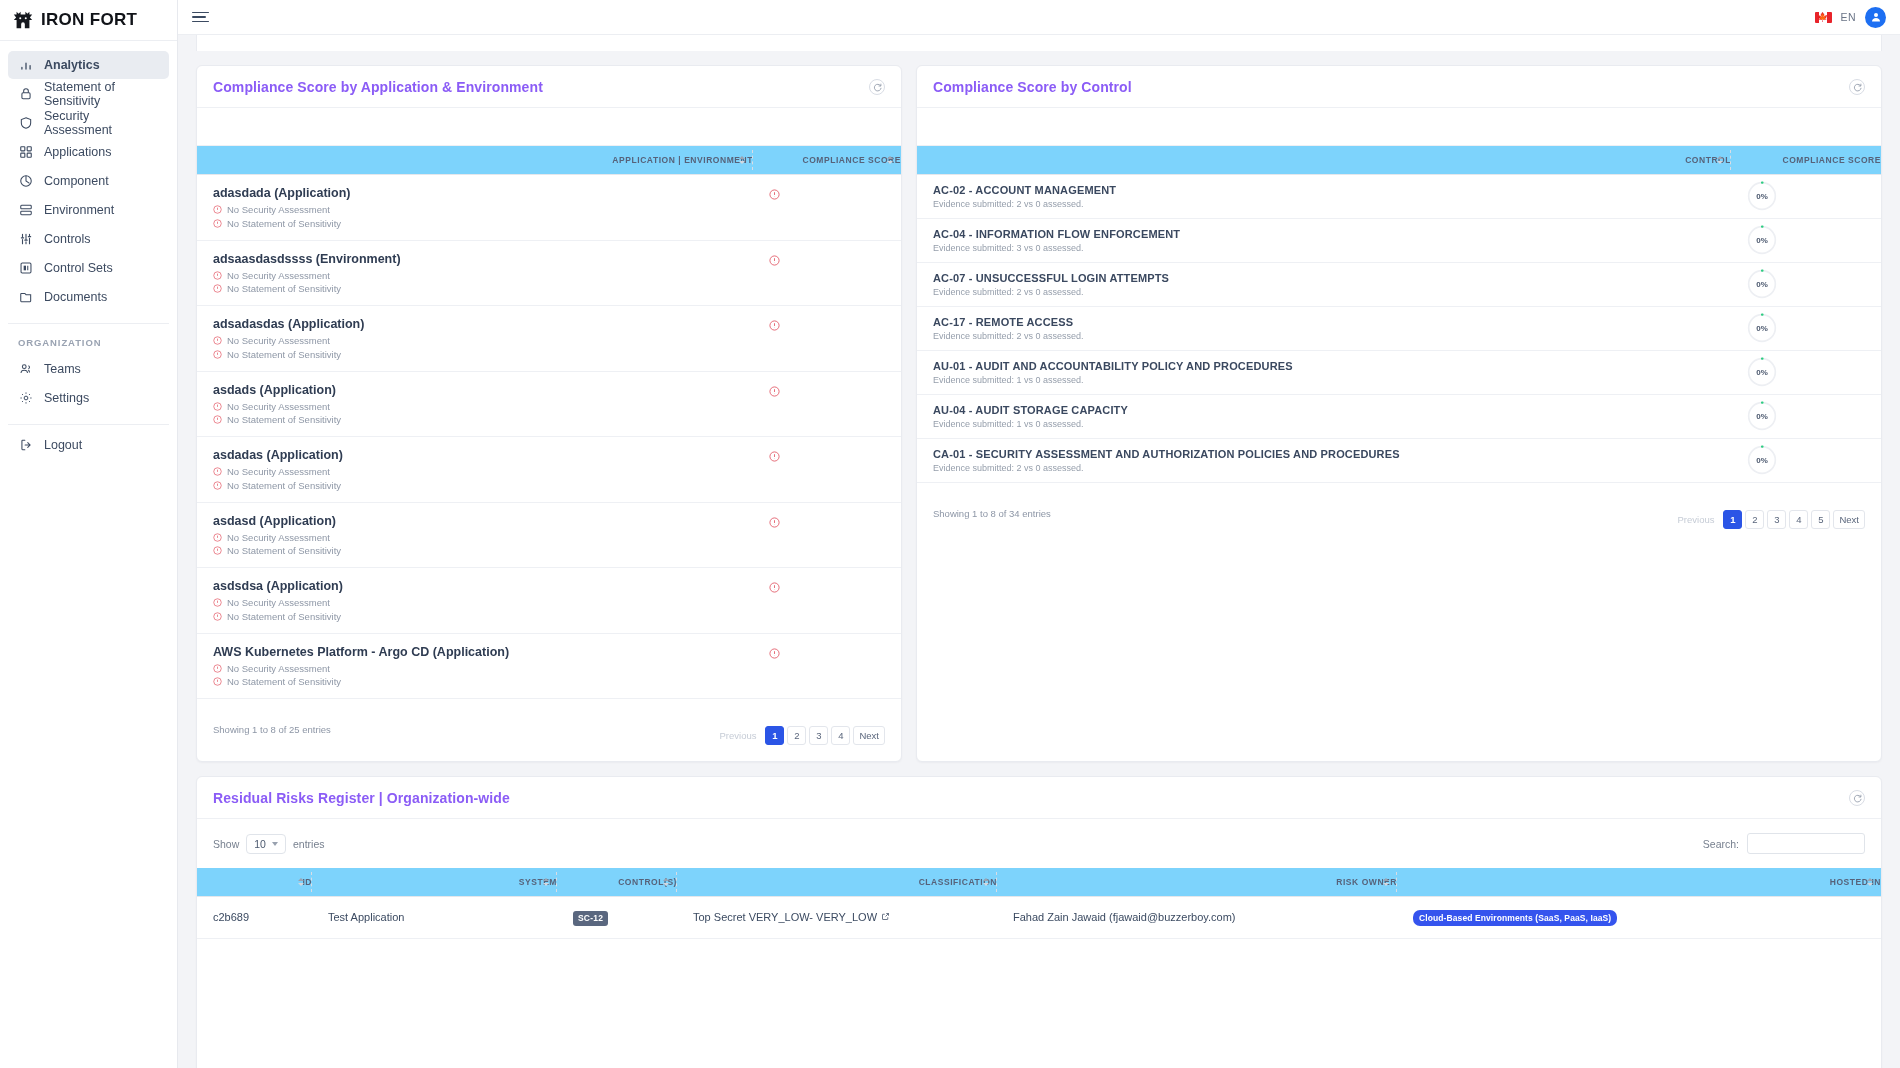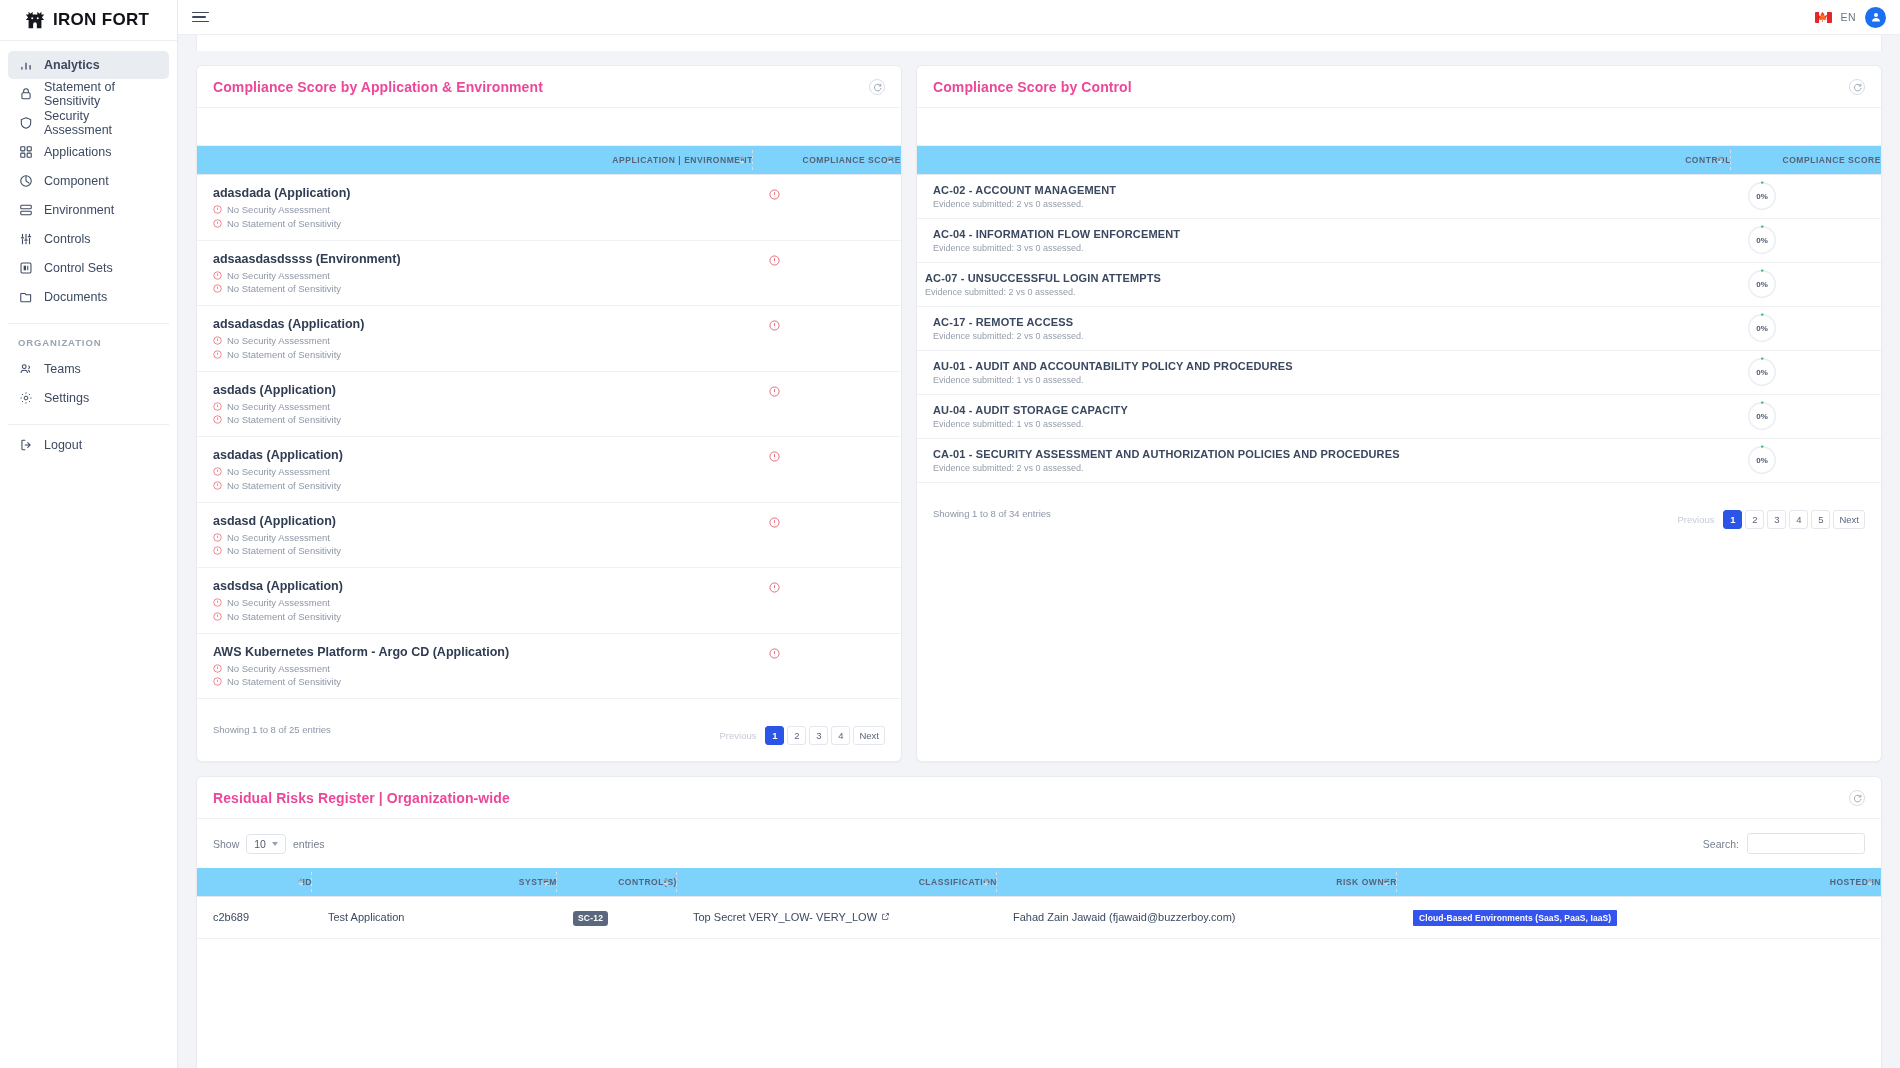--- a/index.html
+++ b/index.html
@@ -13,21 +13,21 @@
   .app { display: flex; width: 1900px; height: 1068px; }
 
   
   .sidebar {
     width: 178px; min-width: 178px; height: 1068px;
     background: #ffffff; border-right: 1px solid #e7e9ee;
     display: flex; flex-direction: column;
   }
   .brand {
     height: 41px; display: flex; align-items: center; gap: 7px;
-    padding: 0 24px; border-bottom: 1px solid #eceef2;
+    padding: 0 12px; border-bottom: 1px solid #eceef2;
   }
   .brand-mark { width: 22px; height: 22px; }
   .brand-text {
     font-size: 17px; font-weight: bold; letter-spacing: .3px;
     color: #111318; font-family: "Liberation Sans", sans-serif;
   }
   .nav { padding: 10px 8px 0 8px; }
   .nav-item {
     display: flex; align-items: center; gap: 11px;
     height: 28px; padding: 0 10px; border-radius: 5px;
@@ -74,21 +74,21 @@
   }
 
   .card {
     background: #fff; border: 1px solid #e9ebf0; border-radius: 6px;
     box-shadow: 0 1px 2px rgba(20,30,60,.04);
   }
   .card-head {
     padding: 13px 16px 12px 16px; display: flex; align-items: flex-start;
     justify-content: space-between; border-bottom: 1px solid #eef0f4;
   }
-  .card-title { font-size: 14px; font-weight: bold; color: #ec4899; letter-spacing: .1px; }
+  .card-title { font-size: 14px; font-weight: bold; color: #8b5cf6; letter-spacing: .1px; }
   .refresh-btn {
     width: 16px; height: 16px; border-radius: 50%; border: 1px solid #d9dde5;
     display: flex; align-items: center; justify-content: center; cursor: pointer; color: #8d96a6;
   }
   .refresh-btn svg { width: 9px; height: 9px; }
 
   .card-spacer { height: 38px; border-bottom: 1px solid #eef0f4; }
 
   table { width: 100%; border-collapse: collapse; }
   thead th {
@@ -159,21 +159,21 @@
   .caret { width: 0; height: 0; border-left: 3px solid transparent; border-right: 3px solid transparent; border-top: 4px solid #98a1af; }
   .search-wrap { display: flex; align-items: center; gap: 8px; font-size: 10.5px; color: #77808f; }
   .search-input { width: 118px; height: 21px; border: 1px solid #e0e4ea; border-radius: 3px; background: #fff; }
 
   .badge-ctrl {
     display: inline-block; background: #5a677f; color: #fff; font-size: 8.5px; font-weight: bold;
     padding: 2.5px 5px; border-radius: 3px; letter-spacing: .2px;
   }
   .badge-host {
     display: inline-block; background: #3554ee; color: #fff; font-size: 8.5px; font-weight: bold;
-    padding: 3px 6px; border-radius: 1px; letter-spacing: .1px; white-space: nowrap;
+    padding: 3px 6px; border-radius: 7px; letter-spacing: .1px; white-space: nowrap;
   }
   .link-ext { display: inline-flex; align-items: center; gap: 4px; color: #3b4a61; font-size: 11px; }
   .link-ext svg { width: 9px; height: 9px; }
   .cell-txt { font-size: 11px; color: #3b4a61; }
   .risk-table td { padding: 12px 0 12px 16px; border-bottom: none; }
   .risk-body-pad { height: 150px; }
 </style>
 </head>
 <body>
 
@@ -678,21 +678,21 @@
                   <div class="donut">
                     <svg viewBox="0 0 36 36">
                         <circle cx="18" cy="18" r="16" fill="none" stroke="#edeff3" stroke-width="2"></circle>
                         <path d="M18 2 a16 16 0 0 1 0.6 0.01" fill="none" stroke="#2ecc82" stroke-width="2.6" stroke-linecap="round"></path>
                       </svg>
                     <span class="val">0%</span>
                   </div>
                 </td>
               </tr>
               <tr>
-                <td style="padding:9px 0 9px 8px">
+                <td style="padding:9px 0 9px 16px">
                   <div class="ctrl-name">AC-07 - UNSUCCESSFUL LOGIN ATTEMPTS</div>
                   <div class="ctrl-sub">Evidence submitted: 2 vs 0 assessed.</div>
                 </td>
                 <td style="padding:6px 0 6px 16px">
                   <div class="donut">
                     <svg viewBox="0 0 36 36">
                         <circle cx="18" cy="18" r="16" fill="none" stroke="#edeff3" stroke-width="2"></circle>
                         <path d="M18 2 a16 16 0 0 1 0.6 0.01" fill="none" stroke="#2ecc82" stroke-width="2.6" stroke-linecap="round"></path>
                       </svg>
                     <span class="val">0%</span>

